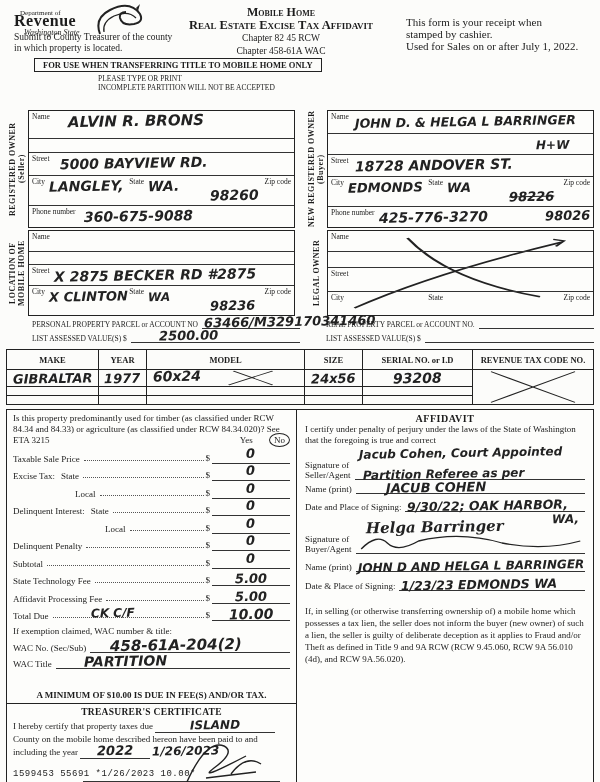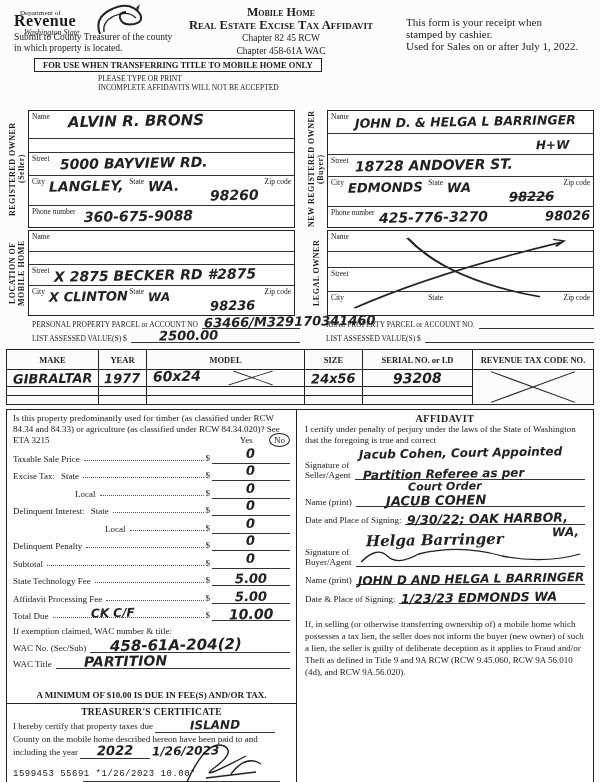--- a/index.html
+++ b/index.html
@@ -123,21 +123,21 @@
     <div class="receipt">
       <div>This form is your receipt when stamped by cashier.</div>
       <div>Used for Sales on or after July 1, 2022.</div>
     </div>
   </div>
   <div class="submit" style="margin-top:-26px;">Submit to County Treasurer of the county in which property is located.</div>
 
   <div class="usebox">FOR USE WHEN TRANSFERRING TITLE TO MOBILE HOME ONLY</div>
   <div class="prenotes">
     <div>PLEASE TYPE OR PRINT</div>
-    <div>INCOMPLETE AFFIDAVITS WILL NOT BE ACCEPTED</div>
+    <div>INCOMPLETE PARTITION WILL NOT BE ACCEPTED</div>
   </div>
 
   
   <div class="band" style="height:118px;">
     <div class="vlabel">REGISTERED OWNER (Seller)</div>
     <div class="obox">
       <div class="orow" style="flex:1.6;">
         <span class="flabel">Name</span>
         <span class="hw" style="font-size:15px;margin-left:14px;">ALVIN R. BRONS</span>
       </div>
@@ -418,23 +418,20 @@
       <div class="q">I certify under penalty of perjury under the laws of the State of Washington that the foregoing is true and correct</div>
 
       <div class="sigline" style="margin-top:8px;">
         <span class="siglbl"><span>Signature of</span><br>
           <span>Seller/Agent</span></span>
         <span class="u" style="height:26px;">
           <span class="hw" style="font-size:12px;position:absolute;left:4px;top:-8px;">Jacub Cohen, Court Appointed</span>
           <span class="hw" style="font-size:12px;position:absolute;left:8px;bottom:-2px;">Partition Referee as per</span>
         </span>
       </div>
-      <div style="text-align:center;">
-        <span class="hw" style="font-size:11px;">Court Order</span>
-      </div>
       <div class="sigline">
         <span class="siglbl">Name (print)</span>
         <span class="u">
             <span class="hw" style="font-size:13px;position:absolute;left:30px;bottom:-2px;">JACUB COHEN</span>
           </span>
       </div>
       <div class="sigline" style="margin-top:4px;">
         <span class="siglbl">Date and Place of Signing:</span>
         <span class="u">
             <span class="hw" style="font-size:12.5px;position:absolute;left:2px;bottom:-2px;">9/30/22; OAK HARBOR,</span>

